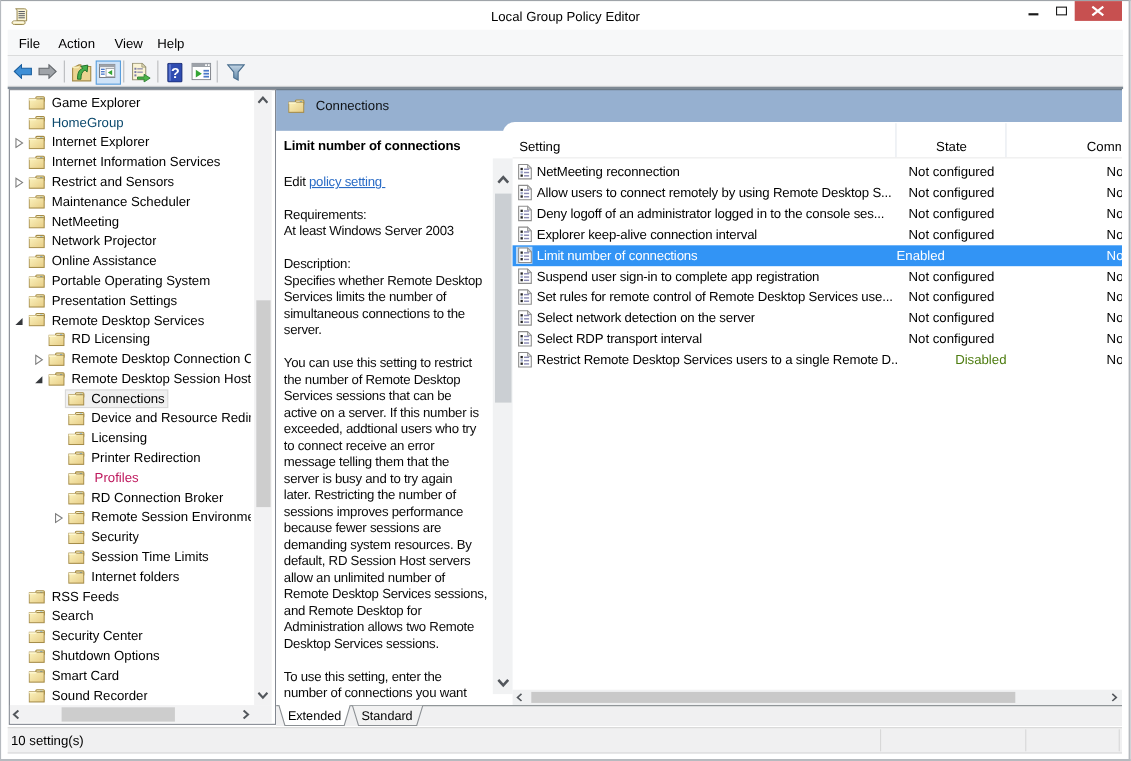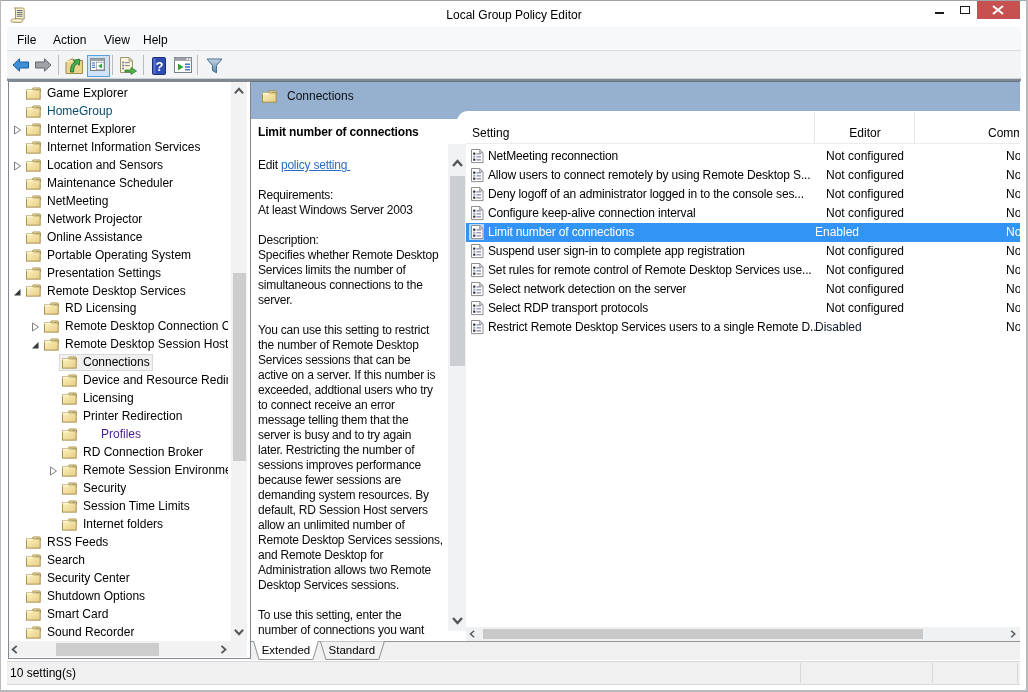--- a/index.html
+++ b/index.html
@@ -163,21 +163,21 @@
 <stop offset="0" stop-color="#FCF3BE"></stop>
         <stop offset="1" stop-color="#E6CC85"></stop>
       </linearGradient>
     </defs>
 <rect x="7" y="0.6" width="8.3" height="4.6" rx="1" fill="#F4E6A5" stroke="#A48B48" stroke-width="1"></rect>
 <rect x="8.2" y="1.7" width="5.2" height="1.6" fill="#fff"></rect>
 <rect x="11.2" y="1.7" width="2.2" height="1.6" fill="#55A3E8"></rect>
 <rect x="0.5" y="2.6" width="14.6" height="9.9" fill="url(#fg26_158.68)" stroke="#A48B48" stroke-width="1"></rect>
 <path d="M0.5 4.1 L6.8 4.1 L8.1 2.6 L0.5 2.6 Z" fill="#FDF6CF" stroke="none"></path>
 </svg>
-<div class="txt" style="left:47px;top:157.7px;max-width:181px;overflow:hidden;color:#000">Location and Sensors</div>
+<div class="txt" style="left:47px;top:157.7px;max-width:181px;overflow:hidden;color:#000">Restrict and Sensors</div>
 <svg class="ab" style="left:26px;top:176.64999999999998px" width="15" height="13" viewBox="0 0 16 13">
 <defs>
       <linearGradient id="fg26_176.64999999999998" x1="0" y1="0" x2="1" y2="1">
 <stop offset="0" stop-color="#FCF3BE"></stop>
         <stop offset="1" stop-color="#E6CC85"></stop>
       </linearGradient>
     </defs>
 <rect x="7" y="0.6" width="8.3" height="4.6" rx="1" fill="#F4E6A5" stroke="#A48B48" stroke-width="1"></rect>
 <rect x="8.2" y="1.7" width="5.2" height="1.6" fill="#fff"></rect>
 <rect x="11.2" y="1.7" width="2.2" height="1.6" fill="#55A3E8"></rect>
@@ -383,21 +383,21 @@
 <stop offset="0" stop-color="#FCF3BE"></stop>
         <stop offset="1" stop-color="#E6CC85"></stop>
       </linearGradient>
     </defs>
 <rect x="7" y="0.6" width="8.3" height="4.6" rx="1" fill="#F4E6A5" stroke="#A48B48" stroke-width="1"></rect>
 <rect x="8.2" y="1.7" width="5.2" height="1.6" fill="#fff"></rect>
 <rect x="11.2" y="1.7" width="2.2" height="1.6" fill="#55A3E8"></rect>
 <rect x="0.5" y="2.6" width="14.6" height="9.9" fill="url(#fg62_428.22999999999996)" stroke="#A48B48" stroke-width="1"></rect>
 <path d="M0.5 4.1 L6.8 4.1 L8.1 2.6 L0.5 2.6 Z" fill="#FDF6CF" stroke="none"></path>
 </svg>
-<div class="txt" style="left:101px;top:427.2px;max-width:145px;overflow:hidden;color:#4c1d95">Profiles</div>
+<div class="txt" style="left:86px;top:427.2px;max-width:145px;overflow:hidden;color:#be185d">Profiles</div>
 <svg class="ab" style="left:62px;top:446.2px" width="15" height="13" viewBox="0 0 16 13">
 <defs>
       <linearGradient id="fg62_446.2" x1="0" y1="0" x2="1" y2="1">
 <stop offset="0" stop-color="#FCF3BE"></stop>
         <stop offset="1" stop-color="#E6CC85"></stop>
       </linearGradient>
     </defs>
 <rect x="7" y="0.6" width="8.3" height="4.6" rx="1" fill="#F4E6A5" stroke="#A48B48" stroke-width="1"></rect>
 <rect x="8.2" y="1.7" width="5.2" height="1.6" fill="#fff"></rect>
 <rect x="11.2" y="1.7" width="2.2" height="1.6" fill="#55A3E8"></rect>
@@ -585,21 +585,21 @@
 <div class="txt" style="left:258px;top:158px;height:483px;overflow:hidden;color:#0a0a0a;letter-spacing:-0.22px">Edit <span style="color:#2A6CC6;text-decoration:underline">policy setting&nbsp;</span><br>&nbsp;<br>Requirements:<br>At least Windows Server 2003<br>&nbsp;<br>Description:<br>Specifies whether Remote Desktop<br>Services limits the number of<br>simultaneous connections to the<br>server.<br>&nbsp;<br>You can use this setting to restrict<br>the number of Remote Desktop<br>Services sessions that can be<br>active on a server. If this number is<br>exceeded, addtional users who try<br>to connect receive an error<br>message telling them that the<br>server is busy and to try again<br>later. Restricting the number of<br>sessions improves performance<br>because fewer sessions are<br>demanding system resources. By<br>default, RD Session Host servers<br>allow an unlimited number of<br>Remote Desktop Services sessions,<br>and Remote Desktop for<br>Administration allows two Remote<br>Desktop Services sessions.<br>&nbsp;<br>To use this setting, enter the<br>number of connections you want</div>
 <div class="ab" style="left:448px;top:144px;width:18px;height:487px;background:#F1F2F3"></div>
 <svg class="ab" style="left:451.5px;top:159px" width="11" height="11" viewBox="0 0 11 11">
     <polyline points="1,7 5.5,2 10,7" fill="none" stroke="#53575C" stroke-width="2.4"></polyline>
   </svg>
 <svg class="ab" style="left:451.5px;top:615px" width="11" height="11" viewBox="0 0 11 11">
     <polyline points="1,3 5.5,8 10,3" fill="none" stroke="#53575C" stroke-width="2.4"></polyline>
   </svg>
 <div class="ab" style="left:449.5px;top:176px;width:15px;height:190px;background:#CBCFD3"></div>
 <div class="txt" style="left:472px;top:126px;color:#000">Setting</div>
-<div class="txt" style="left:815px;top:126px;width:100px;text-align:center;color:#000">Editor</div>
+<div class="txt" style="left:815px;top:126px;width:100px;text-align:center;color:#000">State</div>
 <div class="ab" style="left:915px;top:126px;width:104px;height:15px;overflow:hidden">
     <div class="txt" style="left:73px;top:0;color:#000">Comment</div>
   </div>
 <div class="ab" style="left:814px;top:112px;width:1px;height:31px;background:#E3E8EE"></div>
 <div class="ab" style="left:914px;top:112px;width:1px;height:31px;background:#E3E8EE"></div>
 <div class="ab" style="left:466px;top:143px;width:554px;height:1px;background:#ECECEC"></div>
 <svg class="ab" style="left:469px;top:148px" width="15" height="16" viewBox="-2 -1 15 16">
 <path d="M0.5 0.5 H8.6 L12 3.9 V13.6 H0.5 Z" fill="#fff" stroke="#8E8E8E" stroke-width="1"></path>
 <path d="M8.6 0.5 V3.9 H12 Z" fill="#DDDDDD" stroke="#8E8E8E" stroke-width="0.8"></path>
 <rect x="2.2" y="3.6" width="2.1" height="2.1" fill="#262626"></rect>
@@ -647,21 +647,21 @@
 <svg class="ab" style="left:469px;top:205px" width="15" height="16" viewBox="-2 -1 15 16">
 <path d="M0.5 0.5 H8.6 L12 3.9 V13.6 H0.5 Z" fill="#fff" stroke="#8E8E8E" stroke-width="1"></path>
 <path d="M8.6 0.5 V3.9 H12 Z" fill="#DDDDDD" stroke="#8E8E8E" stroke-width="0.8"></path>
 <rect x="2.2" y="3.6" width="2.1" height="2.1" fill="#262626"></rect>
 <rect x="5.4" y="4.2" width="4.6" height="1.3" fill="#8A8AB4"></rect>
 <rect x="2.2" y="6.6" width="2.1" height="2.1" fill="#9AA3C4"></rect>
 <rect x="5.4" y="7.2" width="4.6" height="1.3" fill="#8A8AB4"></rect>
 <rect x="2.2" y="9.6" width="2.1" height="2.1" fill="#262626"></rect>
 <rect x="5.4" y="10.2" width="4.6" height="1.3" fill="#8A8AB4"></rect>
 </svg>
-<div class="txt" style="left:488px;top:206px;max-width:328px;overflow:hidden;color:#000;letter-spacing:-0.15px">Configure keep-alive connection interval</div>
+<div class="txt" style="left:488px;top:206px;max-width:328px;overflow:hidden;color:#000;letter-spacing:-0.15px">Explorer keep-alive connection interval</div>
 <div class="txt" style="left:815px;top:206px;width:100px;text-align:center;color:#000">Not configured</div>
 <div class="ab" style="left:1006px;top:206px;width:14px;height:15px;overflow:hidden">
     <div class="txt" style="left:0;top:0;color:#000">No</div>
   </div>
 <div class="ab" style="left:466px;top:223px;width:554px;height:19px;background:#3294F5"></div>
 <svg class="ab" style="left:469px;top:224px" width="15" height="16" viewBox="-2 -1 15 16">
     <rect x="-2" y="-1" width="17" height="17" fill="#BBD7F3" rx="1"></rect>
 <path d="M0.5 0.5 H8.6 L12 3.9 V13.6 H0.5 Z" fill="#fff" stroke="#8E8E8E" stroke-width="1"></path>
 <path d="M8.6 0.5 V3.9 H12 Z" fill="#DDDDDD" stroke="#8E8E8E" stroke-width="0.8"></path>
 <rect x="2.2" y="3.6" width="2.1" height="2.1" fill="#262626"></rect>
@@ -724,37 +724,37 @@
 <svg class="ab" style="left:469px;top:300px" width="15" height="16" viewBox="-2 -1 15 16">
 <path d="M0.5 0.5 H8.6 L12 3.9 V13.6 H0.5 Z" fill="#fff" stroke="#8E8E8E" stroke-width="1"></path>
 <path d="M8.6 0.5 V3.9 H12 Z" fill="#DDDDDD" stroke="#8E8E8E" stroke-width="0.8"></path>
 <rect x="2.2" y="3.6" width="2.1" height="2.1" fill="#262626"></rect>
 <rect x="5.4" y="4.2" width="4.6" height="1.3" fill="#8A8AB4"></rect>
 <rect x="2.2" y="6.6" width="2.1" height="2.1" fill="#9AA3C4"></rect>
 <rect x="5.4" y="7.2" width="4.6" height="1.3" fill="#8A8AB4"></rect>
 <rect x="2.2" y="9.6" width="2.1" height="2.1" fill="#262626"></rect>
 <rect x="5.4" y="10.2" width="4.6" height="1.3" fill="#8A8AB4"></rect>
 </svg>
-<div class="txt" style="left:488px;top:301px;max-width:328px;overflow:hidden;color:#000;letter-spacing:-0.15px">Select RDP transport protocols</div>
+<div class="txt" style="left:488px;top:301px;max-width:328px;overflow:hidden;color:#000;letter-spacing:-0.15px">Select RDP transport interval</div>
 <div class="txt" style="left:815px;top:301px;width:100px;text-align:center;color:#000">Not configured</div>
 <div class="ab" style="left:1006px;top:301px;width:14px;height:15px;overflow:hidden">
     <div class="txt" style="left:0;top:0;color:#000">No</div>
   </div>
 <svg class="ab" style="left:469px;top:319px" width="15" height="16" viewBox="-2 -1 15 16">
 <path d="M0.5 0.5 H8.6 L12 3.9 V13.6 H0.5 Z" fill="#fff" stroke="#8E8E8E" stroke-width="1"></path>
 <path d="M8.6 0.5 V3.9 H12 Z" fill="#DDDDDD" stroke="#8E8E8E" stroke-width="0.8"></path>
 <rect x="2.2" y="3.6" width="2.1" height="2.1" fill="#262626"></rect>
 <rect x="5.4" y="4.2" width="4.6" height="1.3" fill="#8A8AB4"></rect>
 <rect x="2.2" y="6.6" width="2.1" height="2.1" fill="#9AA3C4"></rect>
 <rect x="5.4" y="7.2" width="4.6" height="1.3" fill="#8A8AB4"></rect>
 <rect x="2.2" y="9.6" width="2.1" height="2.1" fill="#262626"></rect>
 <rect x="5.4" y="10.2" width="4.6" height="1.3" fill="#8A8AB4"></rect>
 </svg>
 <div class="txt" style="left:488px;top:320px;max-width:328px;overflow:hidden;color:#000;letter-spacing:-0.15px">Restrict Remote Desktop Services users to a single Remote D...</div>
-<div class="txt" style="left:815px;top:320px;width:100px;text-align:left;color:#0f172a">Disabled</div>
+<div class="txt" style="left:815px;top:320px;width:100px;text-align:right;color:#4d7c0f">Disabled</div>
 <div class="ab" style="left:1006px;top:320px;width:14px;height:15px;overflow:hidden">
     <div class="txt" style="left:0;top:0;color:#000">No</div>
   </div>
 <div class="ab" style="left:466px;top:627px;width:554px;height:14px;background:#F0F1F2"></div>
 <svg class="ab" style="left:469px;top:630px" width="8" height="8" viewBox="0 0 11 11">
     <polyline points="7,1 2,5.5 7,10" fill="none" stroke="#53575C" stroke-width="2.0"></polyline>
   </svg>
 <svg class="ab" style="left:1009px;top:630px" width="8" height="8" viewBox="0 0 11 11">
     <polyline points="3,1 8,5.5 3,10" fill="none" stroke="#53575C" stroke-width="2.0"></polyline>
   </svg>

